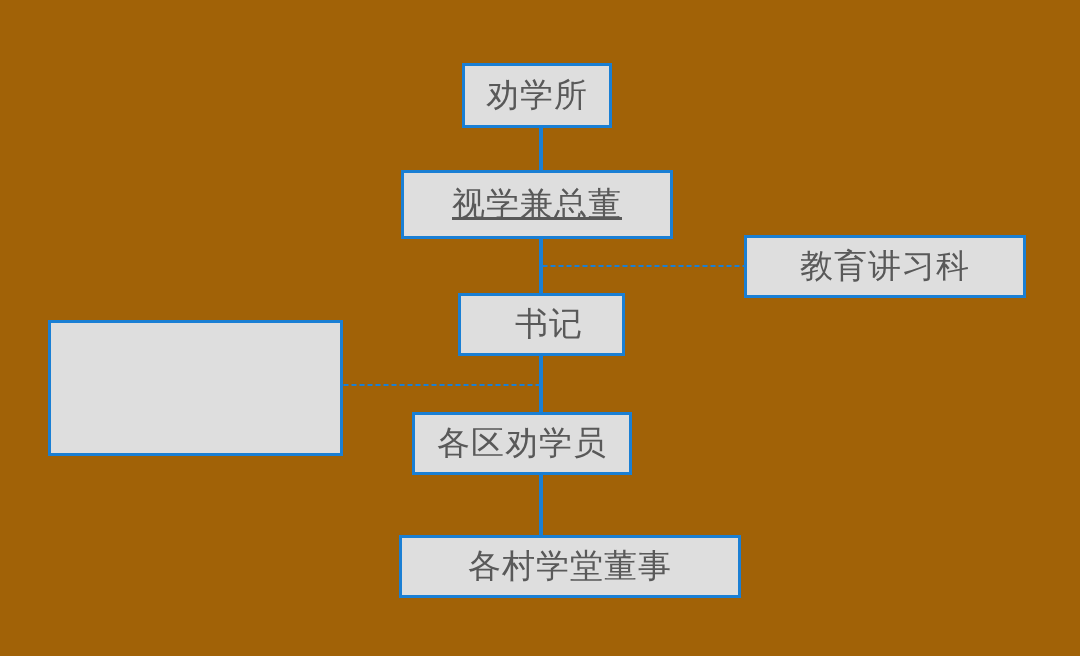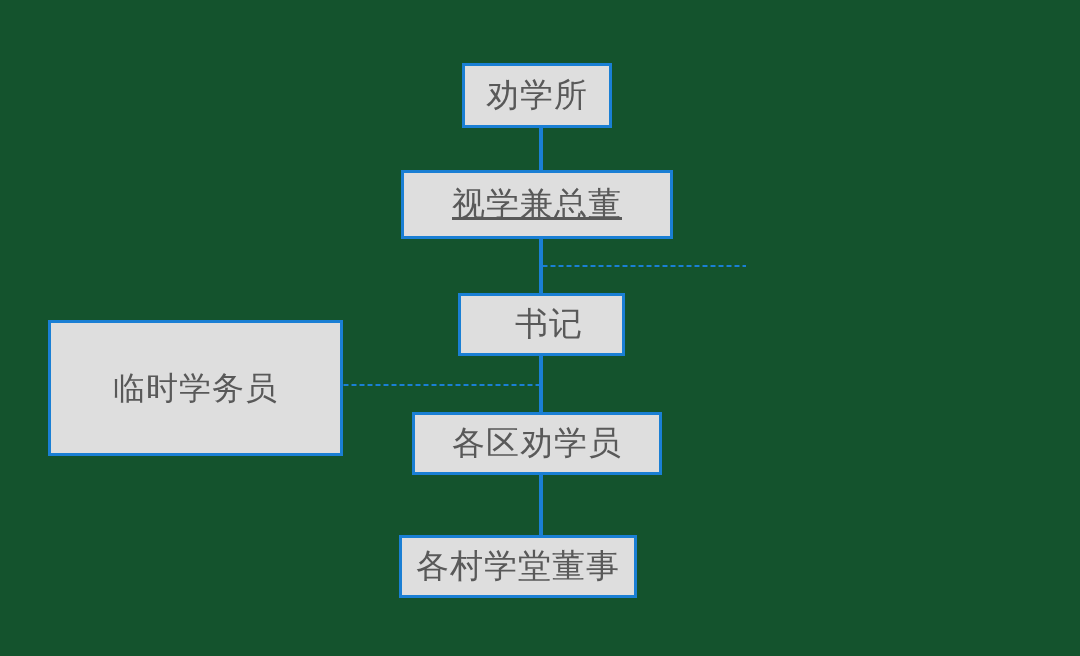--- a/index.html
+++ b/index.html
@@ -11,21 +11,21 @@
     width: 1080px;
     height: 656px;
     background: #dcdcdc;
     font-family: "DejaVu Sans", "Liberation Sans", sans-serif;
     overflow: hidden;
   }
   #diagram {
     position: relative;
     width: 1080px;
     height: 656px;
-    background: #14532d;
+    background: #a16207;
   }
   
   .line-v {
     position: absolute;
     width: 4px;
     background: #1a7fd4;
   }
   .line-dotted {
     position: absolute;
     height: 4px;
@@ -77,30 +77,32 @@
   <div class="line-dotted" style="left:342px; top:383px; width:201px;"></div>
 
   <div class="node" style="left:462px; top:63px; width:150px; height:65px;">
     <span class="node-line">劝学所</span>
   </div>
 
   <div class="node" style="left:401px; top:170px; width:272px; height:69px;text-decoration:underline;">
     <span class="node-line">视学兼总董</span>
   </div>
 
+  <div class="node" style="left:744px; top:235px; width:282px; height:63px;">
+    <span class="node-line">教育讲习科</span>
+  </div>
 
   <div class="node" style="left:458px; top:293px; width:167px; height:63px;padding-left:15px;">
     <span class="node-line">书记</span>
   </div>
 
   <div class="node two-line" style="left:48px; top:320px; width:295px; height:136px;">
-    <span class="node-line">临时学务员</span>
   </div>
 
-  <div class="node" style="left:412px; top:412px; width:250px; height:63px;">
+  <div class="node" style="left:412px; top:412px; width:220px; height:63px;">
     <span class="node-line">各区劝学员</span>
   </div>
 
-  <div class="node" style="left:399px; top:535px; width:238px; height:63px;">
+  <div class="node" style="left:399px; top:535px; width:342px; height:63px;">
     <span class="node-line">各村学堂董事</span>
   </div>
 
 </div>
 
 </body></html>

